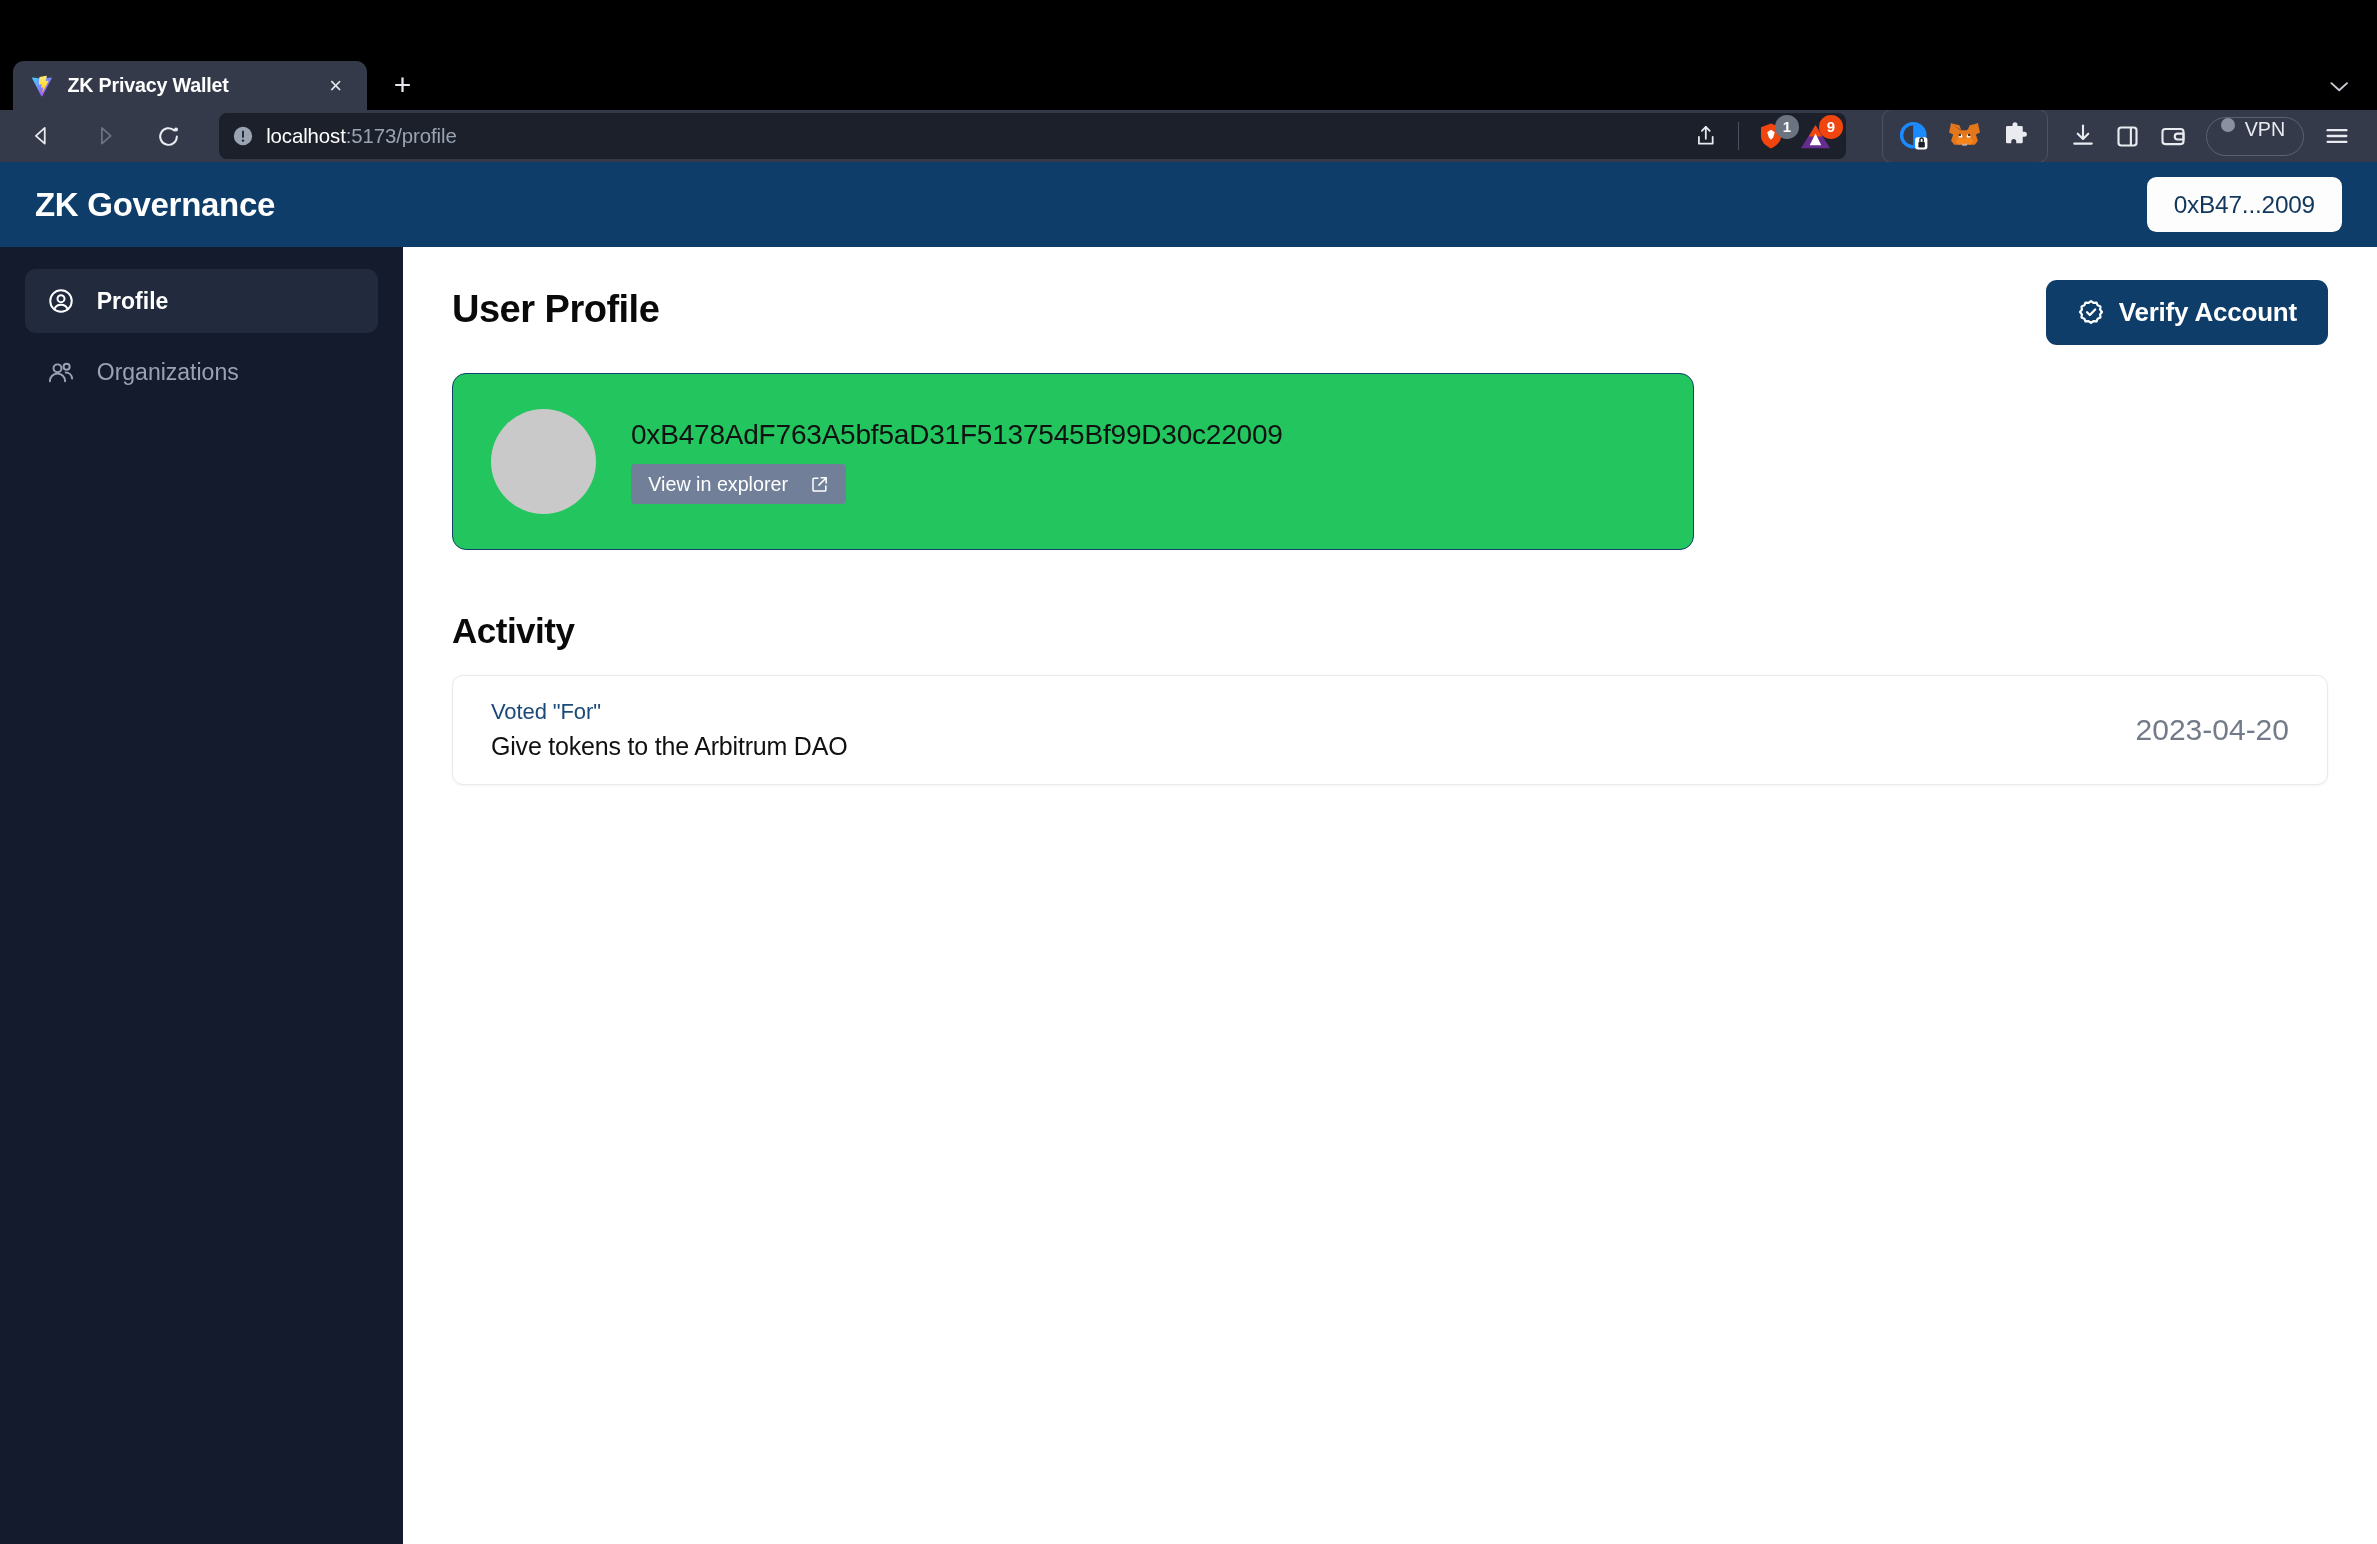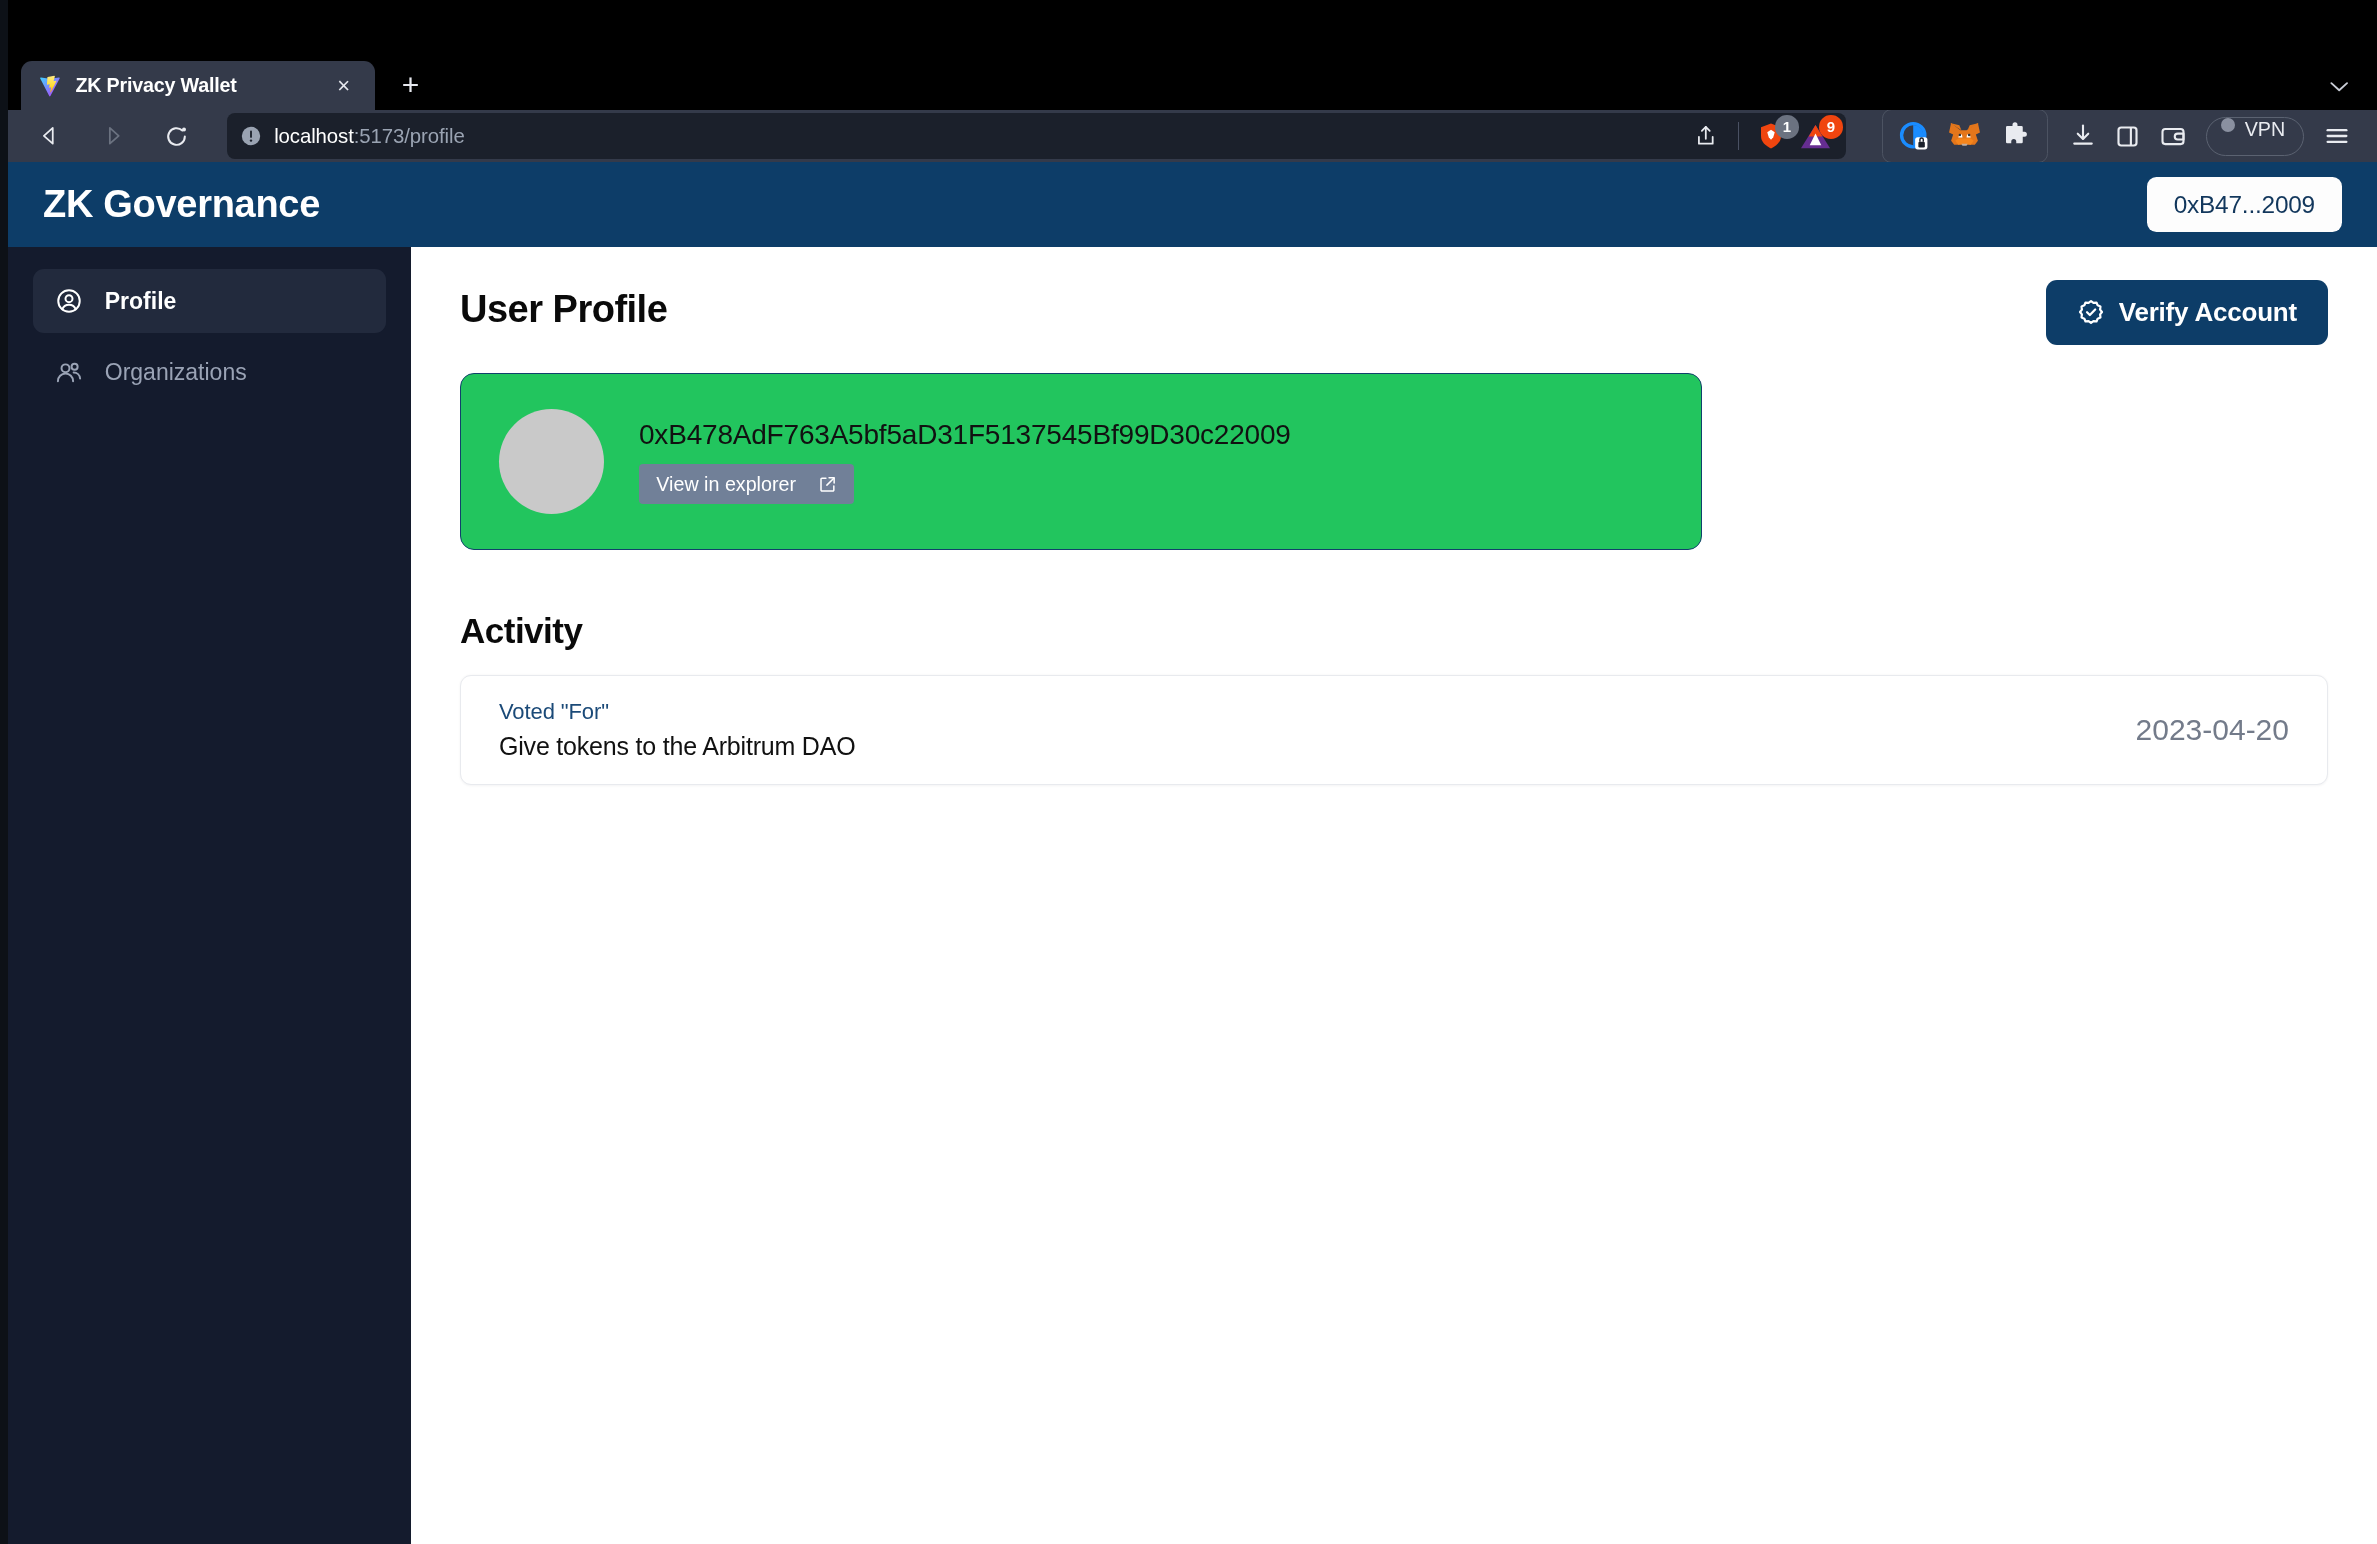--- a/index.html
+++ b/index.html
@@ -11,21 +11,20 @@
     overflow: hidden;
   }
 
   
   .browser {
     width: 2377px;
     height: 1544px;
     display: flex;
     flex-direction: column;
     background: #0d1117;
-    padding-left: 8px;
   }
   .titlebar-pad {
     height: 49px;
     background: #000000;
     flex: 0 0 auto;
   }
   .tabstrip {
     height: 61px;
     background: #000000;
     display: flex;
@@ -187,21 +186,21 @@
     height: 85px;
     background: #0d3d68;
     display: flex;
     align-items: center;
     justify-content: space-between;
     padding: 0 35px;
     flex: 0 0 auto;
   }
   .brand {
     color: #ffffff;
-    font-size: 38px;
+    font-size: 33px;
     font-weight: 700;
     letter-spacing: -0.3px;
   }
   .wallet-pill {
     background: #fdfdfd;
     color: #12375c;
     font-size: 24.4px;
     font-weight: 500;
     border-radius: 9.4px;
     padding: 13.4px 27px;

